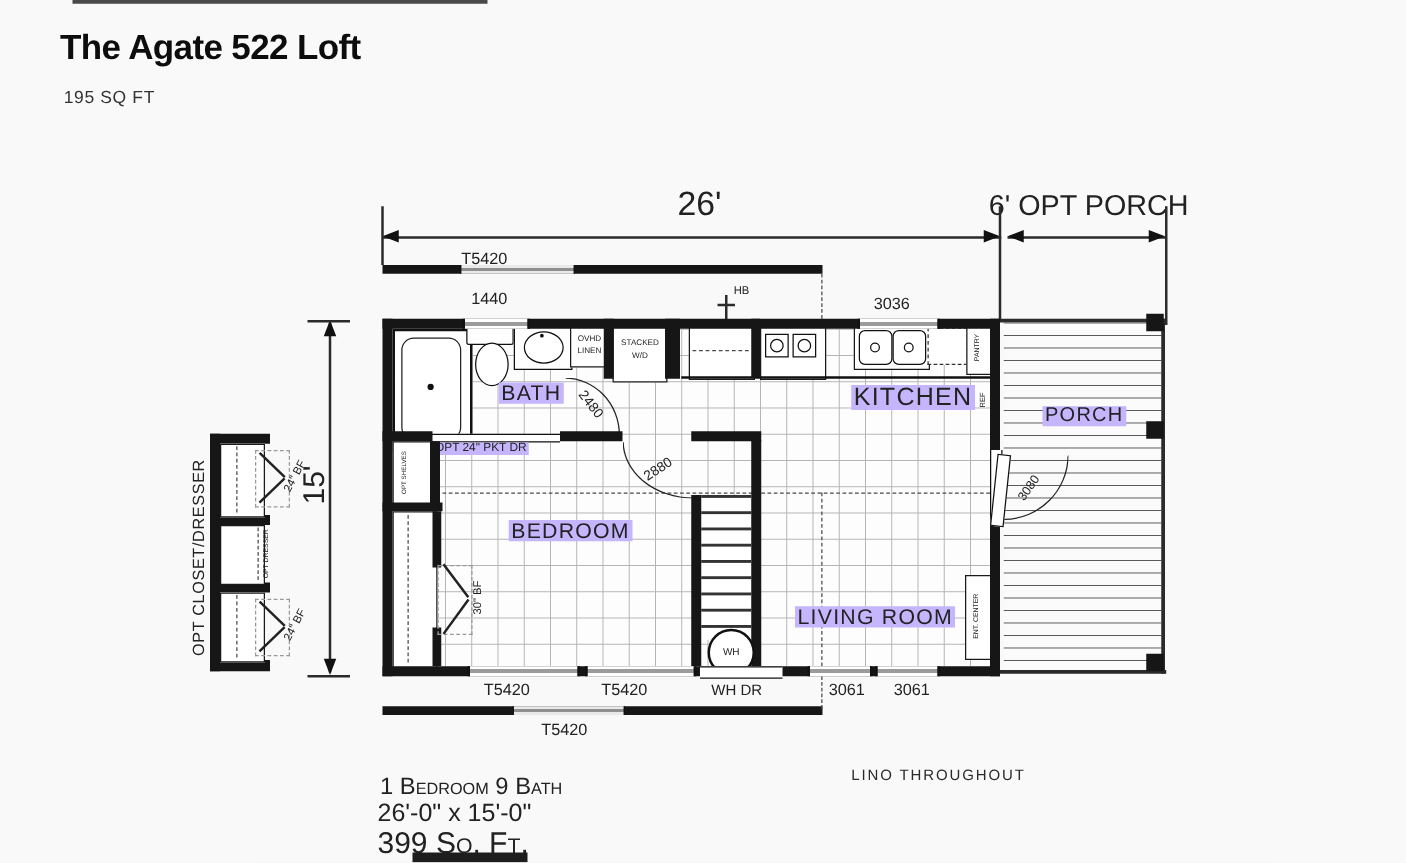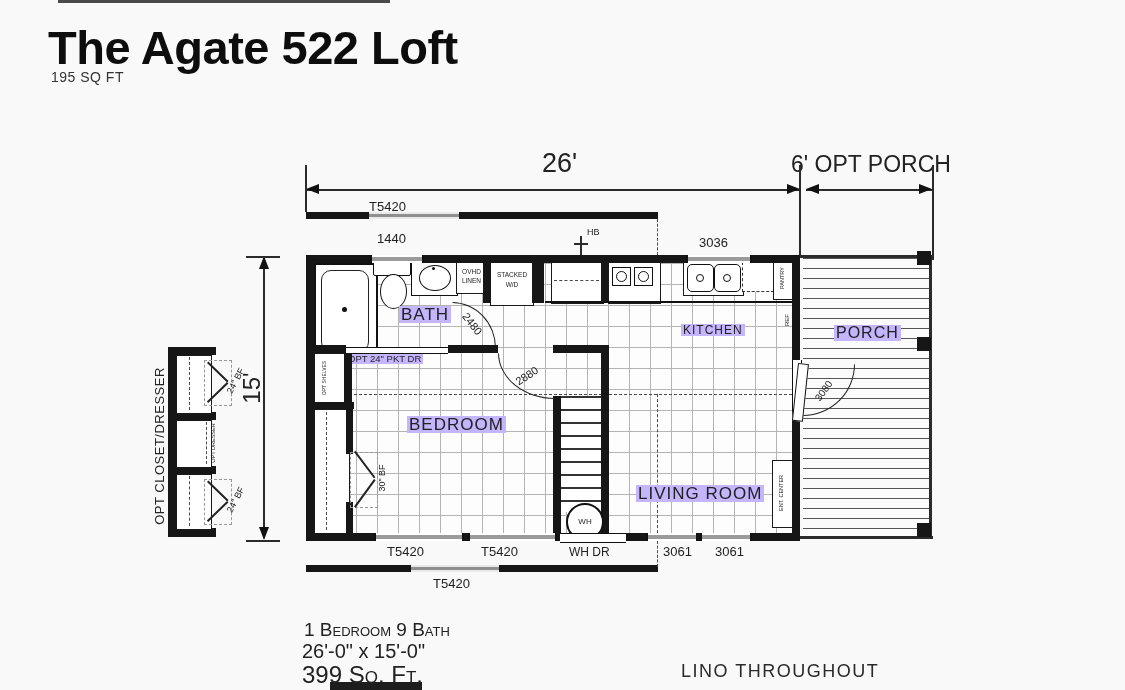--- a/index.html
+++ b/index.html
@@ -26,21 +26,21 @@
   .tri{width:0;height:0;}
 </style>
 </head>
 <body>
 
 <div id="stage">
 
   <div class="a" style="left:58px;top:0;width:332px;height:3px;background:#4a4a4a;"></div>
   <div class="a" style="left:330px;top:682px;width:92px;height:8px;background:#1d1d1d;"></div>
 
-  <div class="a lbl nobg" style="left:46px;top:24px;font-size:47px;font-weight:700;letter-spacing:-0.5px;color:#0d0d0d;">The Agate 522 Loft</div>
+  <div class="a lbl nobg" style="left:46px;top:24px;font-size:28px;font-weight:700;letter-spacing:-0.5px;color:#0d0d0d;">The Agate 522 Loft</div>
   <div class="a lbl nobg" style="left:49px;top:70px;font-size:14px;letter-spacing:0.5px;color:#333;">195 SQ FT</div>
 
   <div class="a lbl nobg" style="left:540px;top:150px;font-size:27px;">26'</div>
   <div class="a lbl nobg" style="left:789px;top:153px;font-size:23px;">6' OPT PORCH</div>
   <div class="a thin" style="left:306px;top:189px;width:495px;height:2px;"></div>
   <div class="a thin" style="left:806px;top:189px;width:127px;height:2px;"></div>
   <div class="a tri" style="left:306px;top:184px;border-top:5px solid transparent;border-bottom:5px solid transparent;border-right:13px solid #111;"></div>
   <div class="a tri" style="left:787px;top:184px;border-top:5px solid transparent;border-bottom:5px solid transparent;border-left:13px solid #111;"></div>
   <div class="a tri" style="left:806px;top:184px;border-top:5px solid transparent;border-bottom:5px solid transparent;border-right:13px solid #111;"></div>
   <div class="a tri" style="left:919px;top:184px;border-top:5px solid transparent;border-bottom:5px solid transparent;border-left:13px solid #111;"></div>
@@ -191,28 +191,28 @@
   <div class="a thin" style="left:800px;top:255px;width:133px;height:3px;"></div>
   <div class="a thin" style="left:800px;top:536px;width:133px;height:3px;"></div>
   <div class="a thin" style="left:929px;top:255px;width:3px;height:284px;"></div>
   <div class="a wall" style="left:917px;top:251px;width:14px;height:14px;"></div>
   <div class="a wall" style="left:917px;top:337px;width:14px;height:14px;"></div>
   <div class="a wall" style="left:917px;top:523px;width:14px;height:14px;"></div>
 
   <div class="a lbl nobg" style="left:375px;top:232px;font-size:13px;">1440</div>
   <div class="a lbl nobg" style="left:697px;top:236px;font-size:13px;">3036</div>
   <div class="a lbl" style="left:399px;top:306px;font-size:17px;letter-spacing:1px;">BATH</div>
-  <div class="a lbl" style="left:681px;top:324px;font-size:12px;letter-spacing:1px;">KITCHEN</div>
+  <div class="a lbl" style="left:681px;top:308px;font-size:20px;letter-spacing:1px;">KITCHEN</div>
   <div class="a lbl" style="left:834px;top:325px;font-size:16px;letter-spacing:1px;">PORCH</div>
   <div class="a lbl" style="left:407px;top:416px;font-size:17px;letter-spacing:1px;">BEDROOM</div>
   <div class="a lbl" style="left:636px;top:485px;font-size:17px;letter-spacing:1px;">LIVING ROOM</div>
   <div class="a lbl nobg" style="left:385px;top:545px;font-size:13px;">T5420</div>
   <div class="a lbl nobg" style="left:479px;top:545px;font-size:13px;">T5420</div>
   <div class="a lbl nobg" style="left:567px;top:546px;font-size:12px;">WH DR</div>
   <div class="a lbl nobg" style="left:661px;top:545px;font-size:13px;">3061</div>
   <div class="a lbl nobg" style="left:713px;top:545px;font-size:13px;">3061</div>
 
   <div class="a lbl nobg" style="left:302px;top:620px;font-size:19px;font-variant:small-caps;">1 Bedroom 9 Bath</div>
   <div class="a lbl nobg" style="left:300px;top:641px;font-size:20px;">26'-0" x 15'-0"</div>
   <div class="a lbl nobg" style="left:300px;top:663px;font-size:24px;font-variant:small-caps;">399  Sq. Ft.</div>
-  <div class="a lbl nobg" style="left:679px;top:614px;font-size:18px;letter-spacing:1.5px;color:#2a2a2a;margin-top:48px;">LINO THROUGHOUT</div>
+  <div class="a lbl nobg" style="left:679px;top:614px;font-size:12px;letter-spacing:1.5px;color:#2a2a2a;">LINO THROUGHOUT</div>
 
 </div>
 
 </body></html>

